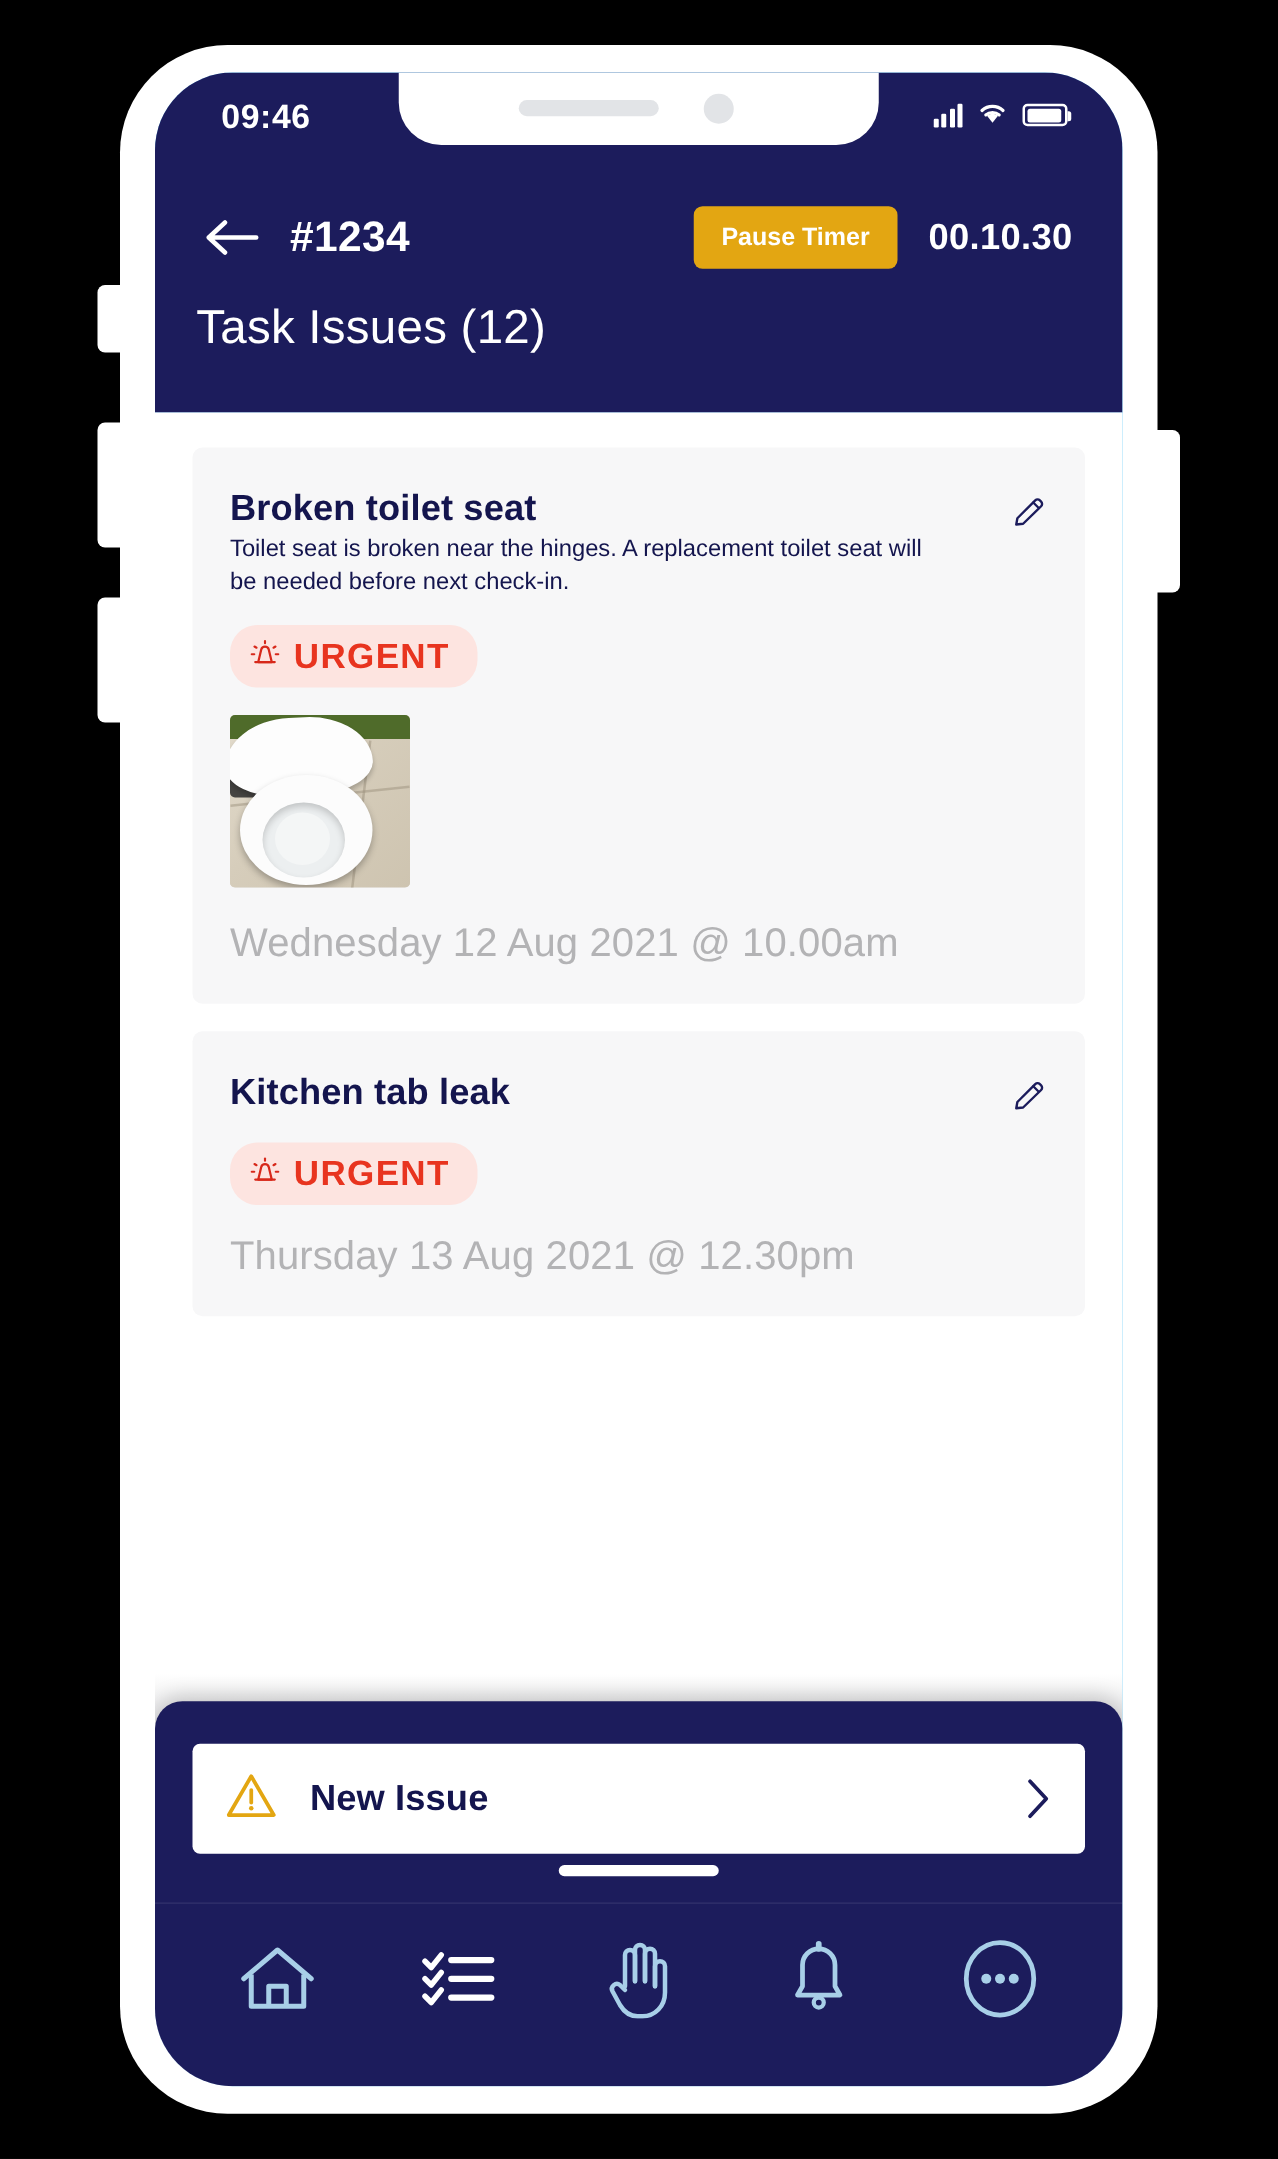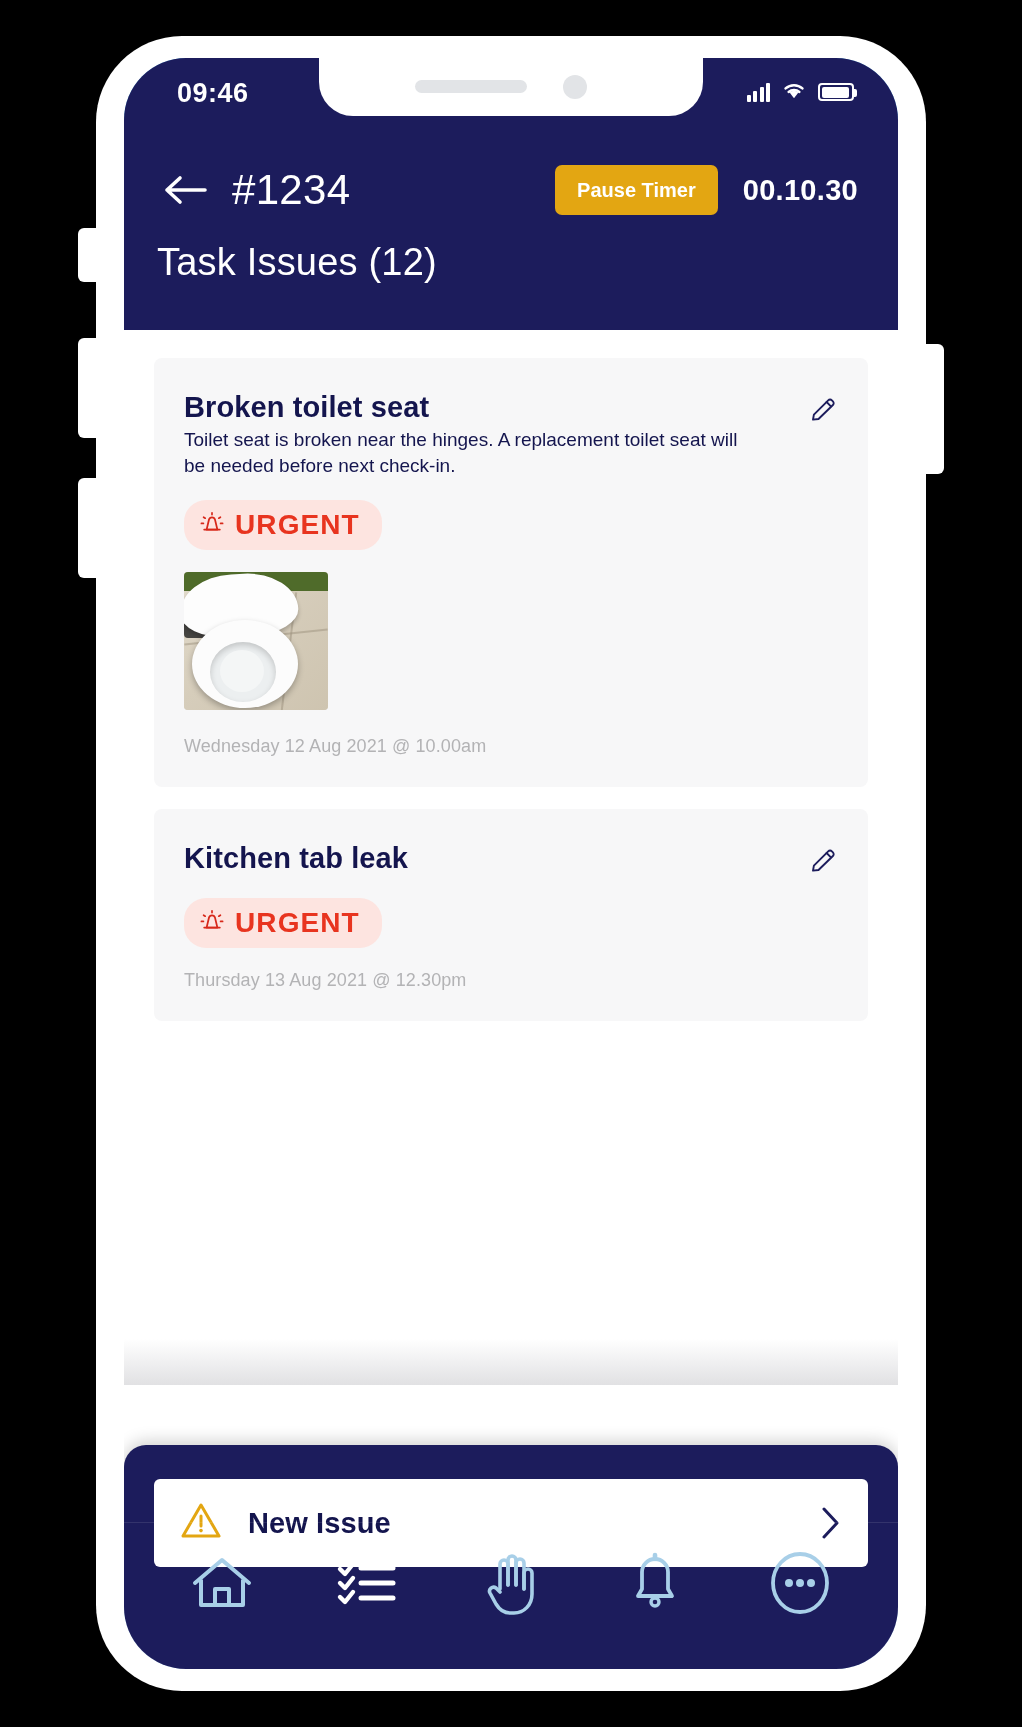--- a/index.html
+++ b/index.html
@@ -155,22 +155,22 @@
     padding: 0 40px;
     box-sizing: border-box;
   }
   .back-arrow {
     width: 46px; height: 36px;
     flex: 0 0 auto;
     cursor: pointer;
   }
   .task-id {
     color: #ffffff;
-    font-size: 42px;
-    font-weight: normal;
+    font-size: 34px;
+    font-weight: bold;
     margin-left: 22px;
     letter-spacing: 0.3px;
     text-align: center;
   }
   .pause-btn {
     margin-left: auto;
     background: #e3a612;
     color: #ffffff;
     font-size: 20px;
     font-weight: bold;
@@ -314,41 +314,41 @@
     background: #f4f6f6;
     border-radius: 50%;
   }
   .thumb .dark {
     position: absolute; left: 0; top: 26px; width: 22px; height: 40px;
     background: #2a2a2a; border-radius: 4px; opacity: .85;
   }
 
   .card-date {
     color: #b3b3b5;
-    font-size: 18px;
+    font-size: 32px;
     margin-top: 26px;
     letter-spacing: 0.1px;
   }
   .card-date.tight { margin-top: 22px; }
 
   
   .fade-mask {
     position: absolute;
     left: 0; right: 0;
     bottom: 284px;
     height: 46px;
     background: linear-gradient(180deg, rgba(255,255,255,0) 0%, rgba(200,200,204,.55) 100%);
     pointer-events: none;
     z-index: 8;
   }
   .dock {
     position: absolute;
     left: 0; right: 0;
     bottom: 0;
-    height: 224px;
+    height: 308px;
     background: #1c1c5c;
     border-radius: 22px 22px 0 0;
     z-index: 9;
     box-shadow: 0 -4px 16px rgba(0,0,0,.18);
     padding-left: 25px;
   }
   .new-issue-btn {
     position: absolute;
     left: 30px; right: 30px;
     top: 34px;

